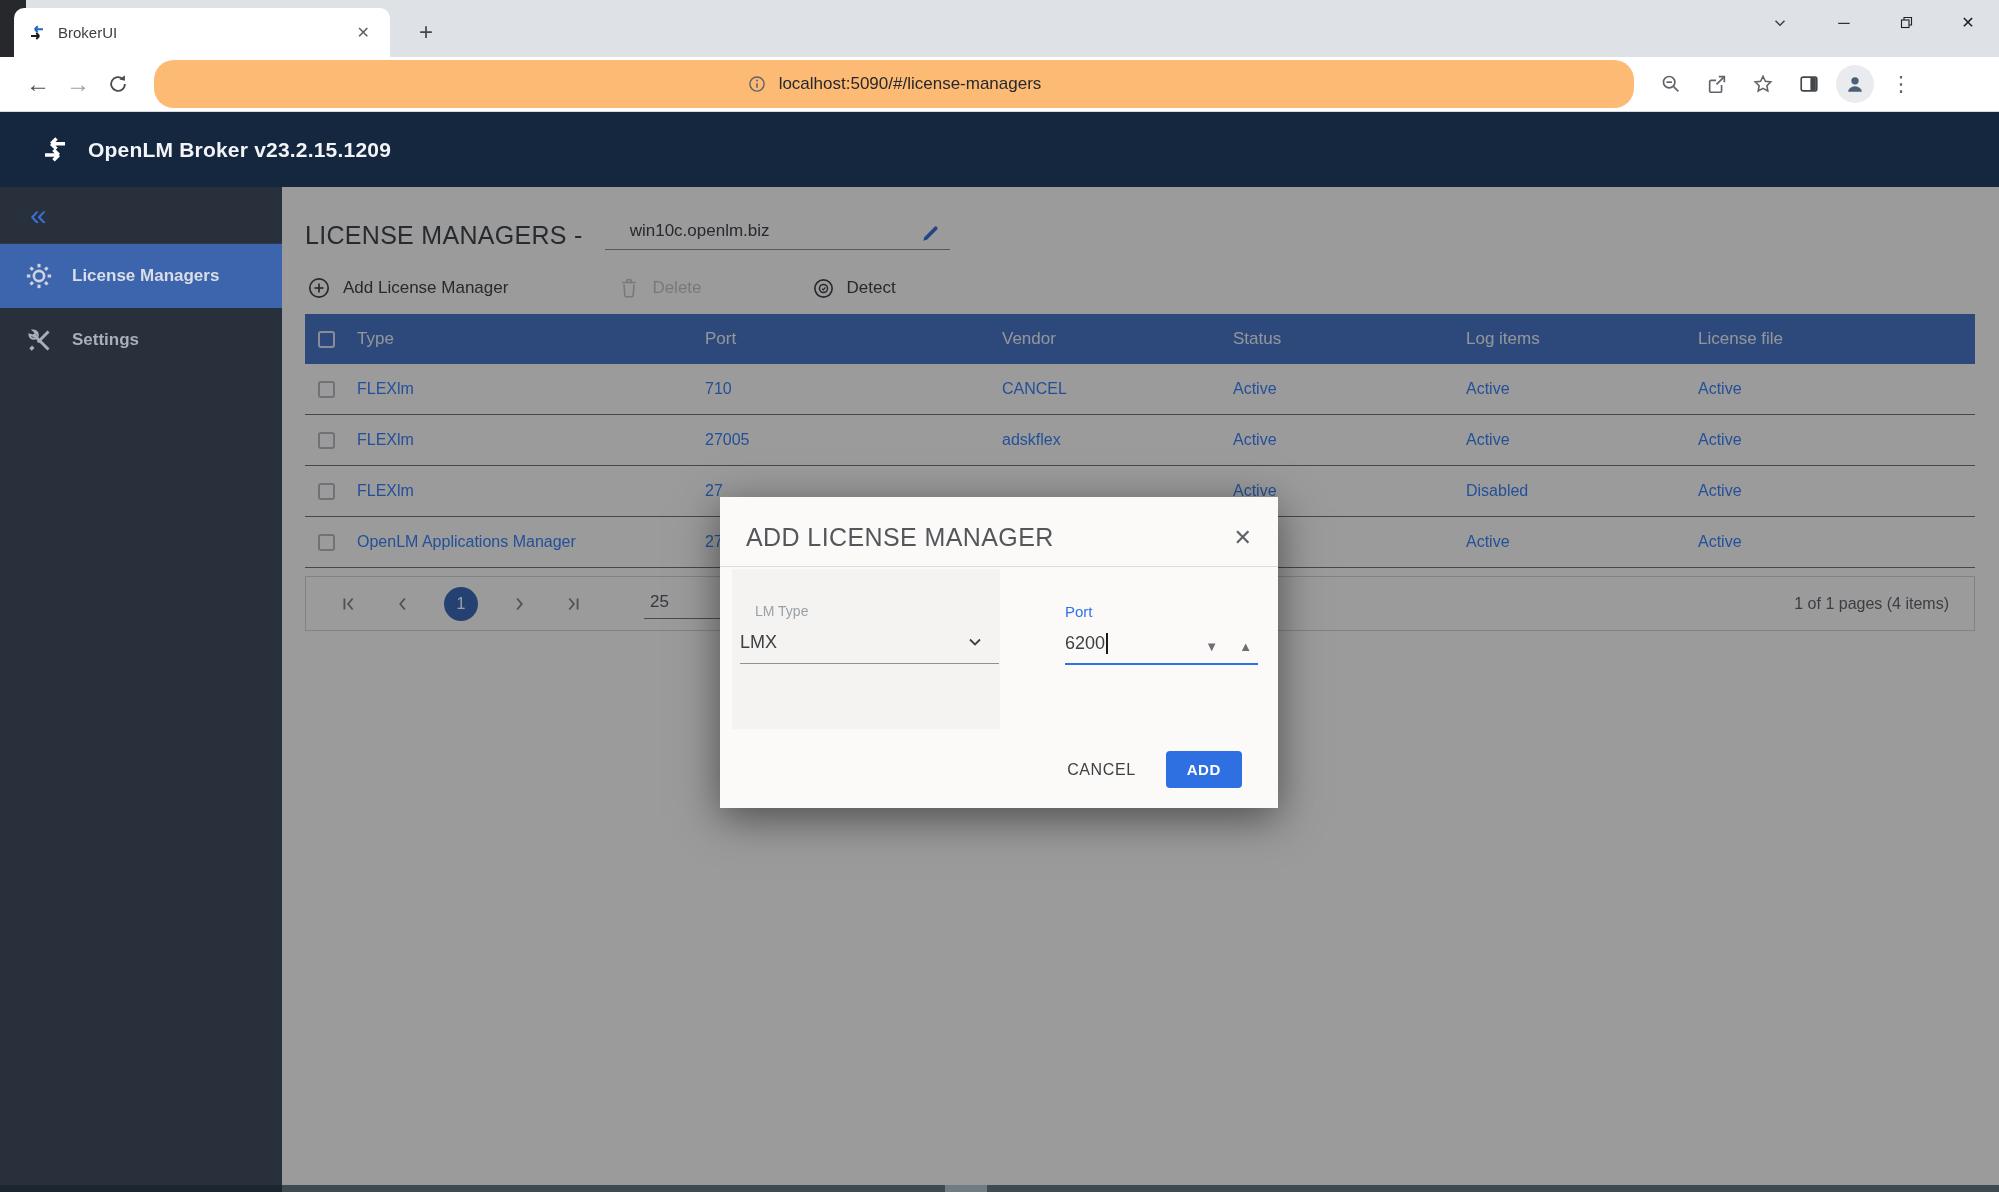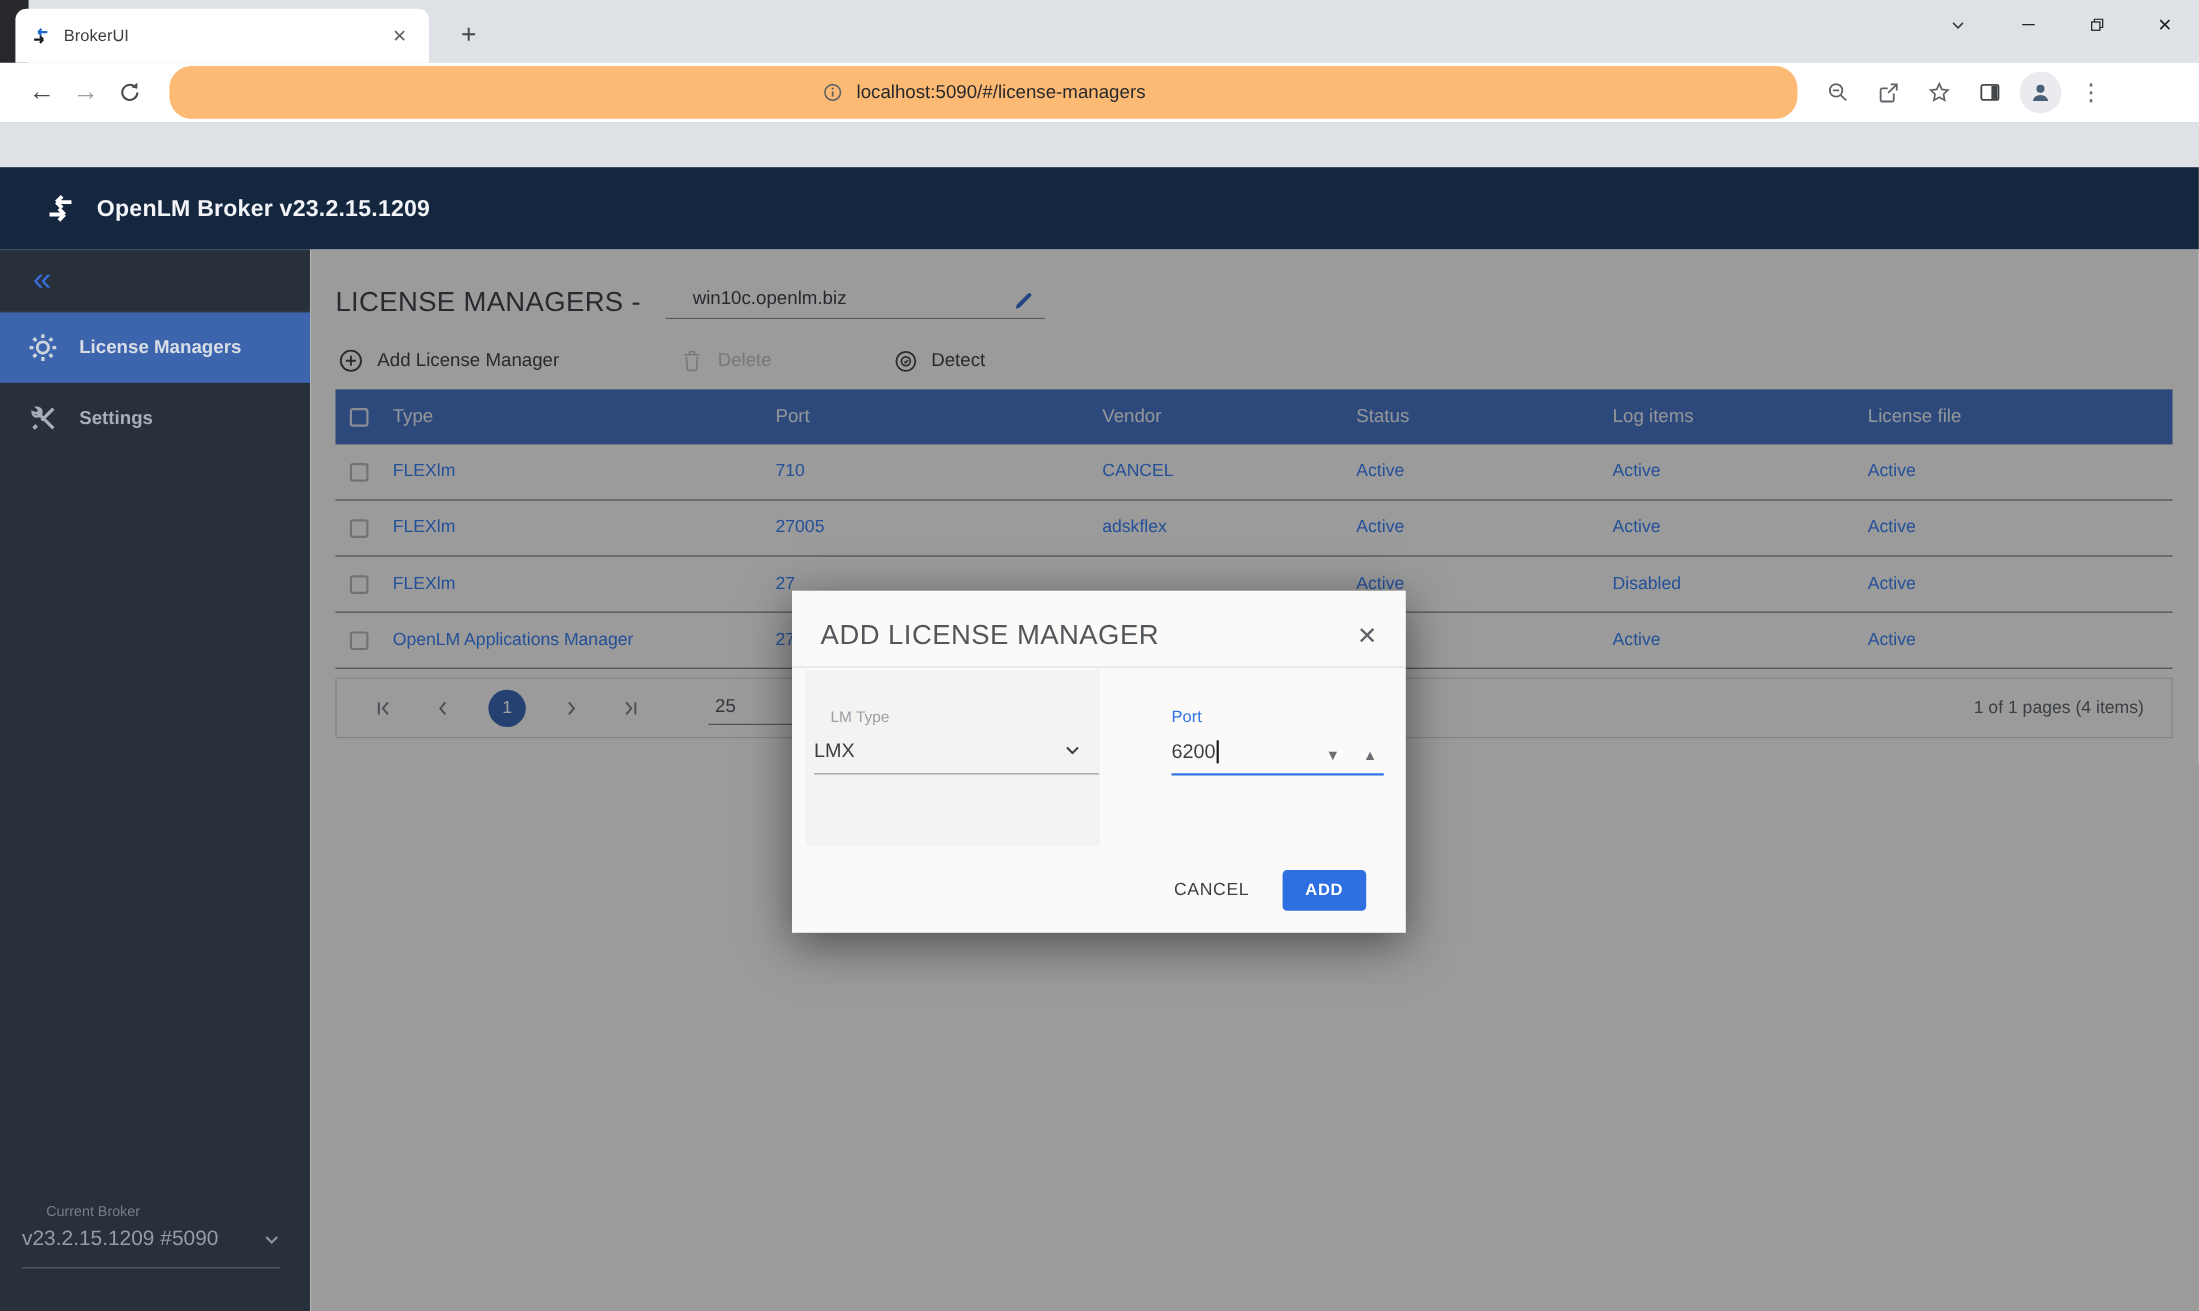--- a/index.html
+++ b/index.html
@@ -28,21 +28,21 @@
              display:flex; align-items:center; padding:0 16px;justify-content:center; }
   .url-text { font-size:17px; color:#26282c; margin-left:12px; }
   .bar-right { display:flex; align-items:center; margin-left:18px; gap:8px; }
   .bar-icon { width:38px; height:38px; display:flex; align-items:center; justify-content:center; }
   .avatar-wrap { width:38px; height:38px; border-radius:50%; background:#e9ebee; display:flex;
                  align-items:center; justify-content:center; }
   .kebab { font-size:21px; color:#5f6368; letter-spacing:0; }
 
   
   .app { position:relative; height:1080px; background:#fafafa; }
-  .app-header { height:75px; background:#14273e; display:flex; align-items:center; padding:0 40px;margin-top:40px; }
+  .app-header { height:75px; background:#14273e; display:flex; align-items:center; padding:0 40px; }
   .app-title { color:#f2f4f7; font-size:21px; font-weight:bold; margin-left:18px; letter-spacing:.2px; }
 
   .app-body { display:flex; height:998px; }
 
   
   .sidebar { width:282px; background:#27303b; position:relative; flex:none; }
   .collapse-row { height:57px; display:flex; align-items:center; padding-left:30px;
                   border-bottom:1px solid #333c48; }
   .collapse-icon { color:#3a6fd8; font-size:30px; line-height:1; }
   .side-item { height:64px; display:flex; align-items:center; padding-left:22px; cursor:default; }
@@ -262,32 +262,20 @@
           <svg width="27" height="27" viewBox="0 0 24 24" stroke="#a9b0b8" fill="none">
             <path d="M7.5 7.5 L20 20" stroke-width="2.6"></path>
             <path d="M3.2 6.8 a3.6 3.6 0 1 0 3.6 -3.6 L9 5.4 L6.6 7.8 Z" stroke-width="2"></path>
             <path d="M20 4 L10.5 13.5" stroke-width="2.6"></path>
             <path d="M6.5 17.5 L4 20" stroke-width="3"></path>
           </svg>
         </span>
         <span class="s-label">Settings</span>
       </div>
 
-      <div class="broker-box">
-        <div class="broker-label">Current Broker</div>
-        <div class="broker-row">
-          <span class="broker-value">v23.2.15.1209 #5090</span>
-          <span class="broker-chevron">
-            <svg width="20" height="20" viewBox="0 0 24 24">
-                <polyline points="6,9 12,15 18,9" stroke="#8d949e" stroke-width="2.4" fill="none"></polyline>
-              </svg>
-          </span>
-        </div>
-        <div class="broker-underline"></div>
-      </div>
     </aside>
 
     <main class="content">
 
       <div class="page-head">
         <span class="page-title">LICENSE MANAGERS -</span>
         <div class="host-field">
           <span class="host-value">win10c.openlm.biz</span>
           <span class="pencil">
             <svg width="19" height="19" viewBox="0 0 24 24" fill="#3a6fd8">

